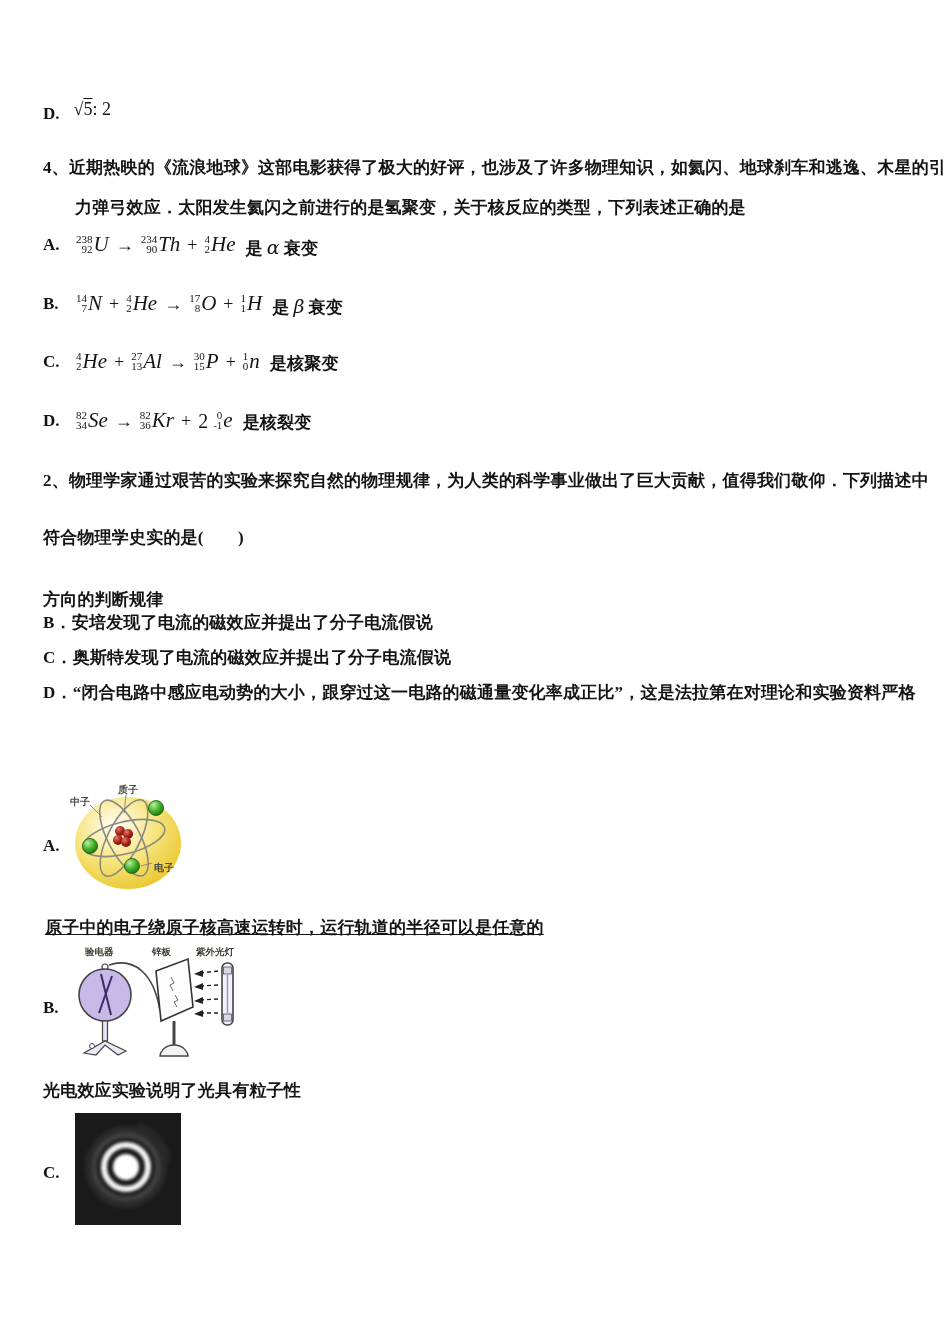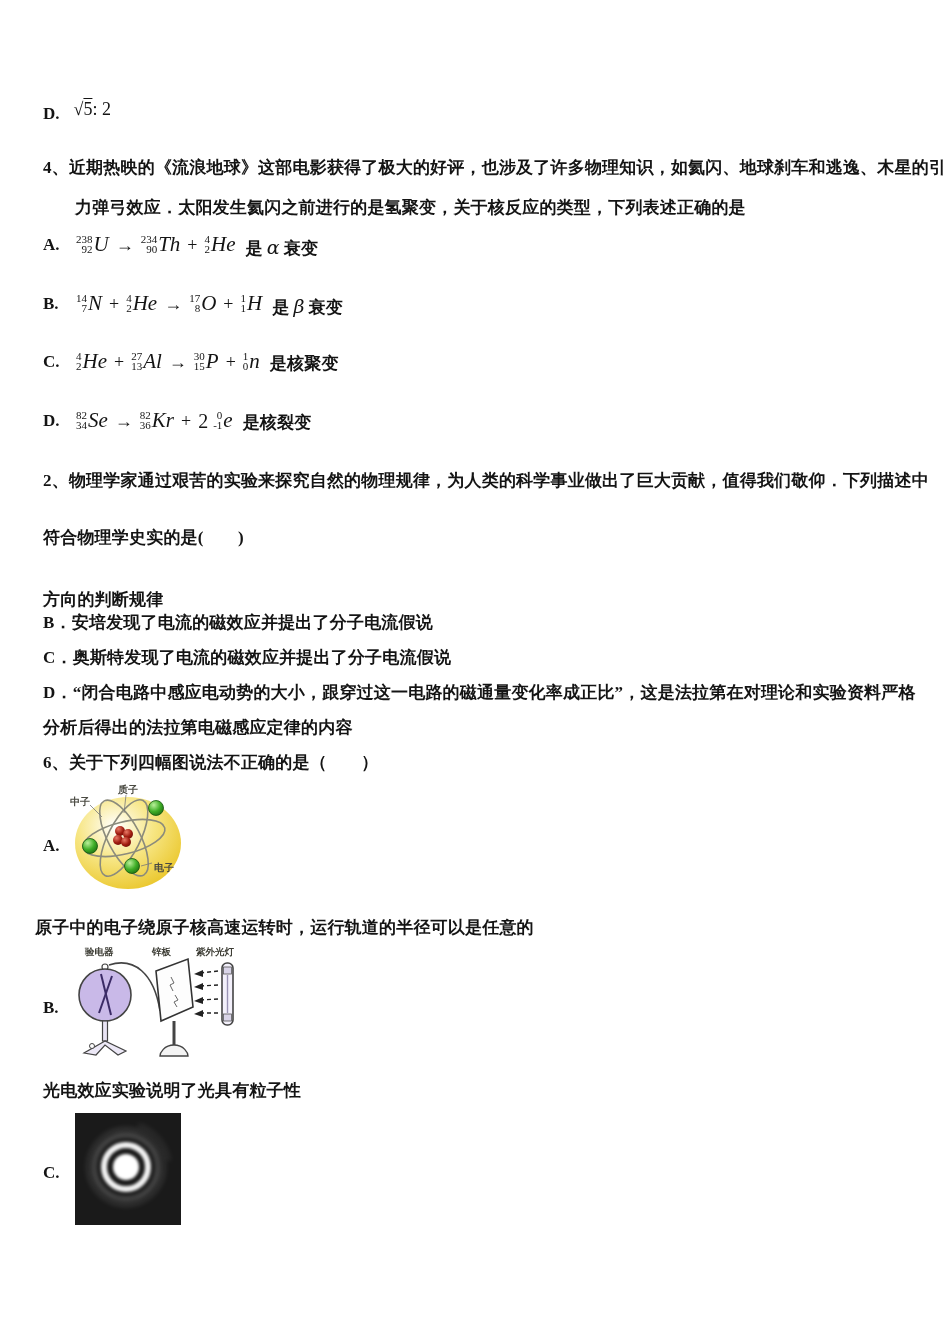--- a/index.html
+++ b/index.html
@@ -192,23 +192,21 @@
         <span></span>
       </span>
   </div>
 
   <div class="abs cn" style="left:43px;top:471px;">2、物理学家通过艰苦的实验来探究自然的物理规律，为人类的科学事业做出了巨大贡献，值得我们敬仰．下列描述中</div>
   <div class="abs cn" style="left:43px;top:528px;">符合物理学史实的是(　　)</div>
   <div class="abs cn" style="left:43px;top:579px;margin-top:11px;">方向的判断规律</div>
   <div class="abs cn" style="left:43px;top:613px;">B．安培发现了电流的磁效应并提出了分子电流假说</div>
   <div class="abs cn" style="left:43px;top:683px;">D．“闭合电路中感应电动势的大小，跟穿过这一电路的磁通量变化率成正比”，这是法拉第在对理论和实验资料严格</div>
   <div class="abs cn" style="left:43px;top:648px;">C．奥斯特发现了电流的磁效应并提出了分子电流假说</div>
-  <div class="abs cn" style="left:43px;top:718px;">分析后得出的法拉第电磁感应定律的内容</div>
-
-  <div class="abs cn" style="left:43px;top:753px;">6、关于下列四幅图说法不正确的是（　　）</div>
+
 
   <div class="abs opt-letter" style="left:43px;top:836px;">A.</div>
   <div class="imgblk" style="left:68px;top:783px;">
     <svg width="114" height="110" viewBox="0 0 114 110">
       <defs>
         <radialGradient id="atomBody" cx="38%" cy="32%" r="80%">
           <stop offset="0%" stop-color="#ffffff"></stop>
           <stop offset="45%" stop-color="#f7e684"></stop>
           <stop offset="100%" stop-color="#e8c11c"></stop>
         </radialGradient>
@@ -245,21 +243,21 @@
         <line x1="22" y1="22" x2="34" y2="34"></line>
         <line x1="84" y1="80" x2="73" y2="83"></line>
       </g>
       <g font-size="10" font-weight="bold" fill="#4a4a42">
         <text x="50" y="10">质子</text>
         <text x="2" y="22">中子</text>
         <text x="86" y="88">电子</text>
       </g>
     </svg>
   </div>
-  <div class="abs cn" style="left:35px;top:918px;">原子中的电子绕原子核高速运转时，运行轨道的半径可以是任意的</div>
+  <div class="abs cn" style="left:45px;top:918px;text-decoration:underline;">原子中的电子绕原子核高速运转时，运行轨道的半径可以是任意的</div>
 
   <div class="abs opt-letter" style="left:43px;top:998px;">B.</div>
   <div class="imgblk" style="left:72px;top:945px;">
     <svg width="176" height="120" viewBox="0 0 176 120">
       <g font-size="9.5" font-weight="bold" fill="#3c3c34">
         <text x="13" y="10">验电器</text>
         <text x="80" y="10">锌板</text>
         <text x="124" y="10">紫外光灯</text>
       </g>
 

